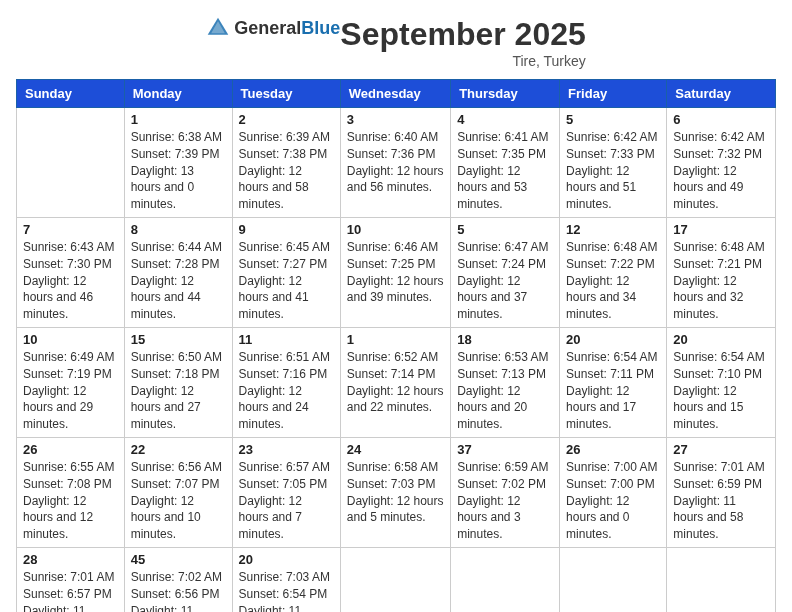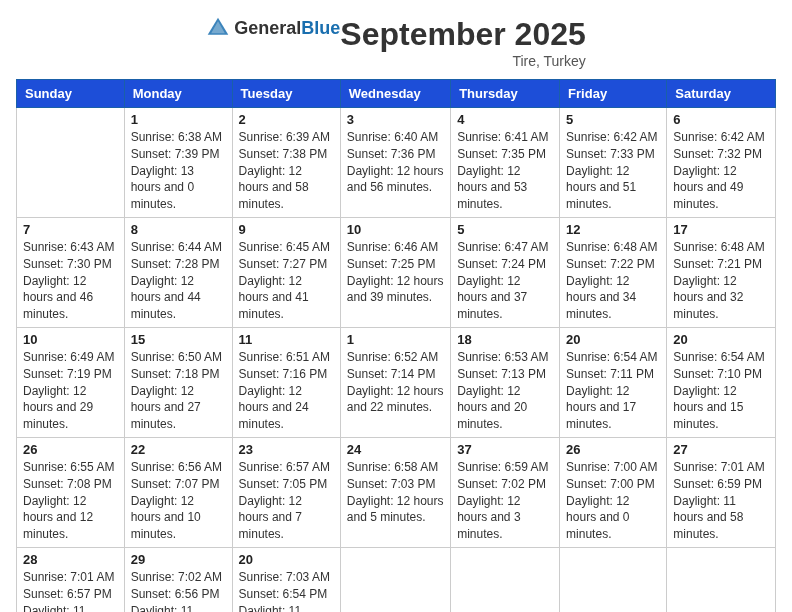--- a/index.html
+++ b/index.html
@@ -238,21 +238,21 @@
           <div class="day-number">27</div>
           <div class="day-info">Sunrise: 7:01 AM<br>Sunset: 6:59 PM<br>Daylight: 11 hours and 58 minutes.</div>
         </td>
       </tr>
       <tr>
         <td>
           <div class="day-number">28</div>
           <div class="day-info">Sunrise: 7:01 AM<br>Sunset: 6:57 PM<br>Daylight: 11 hours and 55 minutes.</div>
         </td>
         <td>
-          <div class="day-number">29</div>
+          <div class="day-number">45</div>
           <div class="day-info">Sunrise: 7:02 AM<br>Sunset: 6:56 PM<br>Daylight: 11 hours and 53 minutes.</div>
         </td>
         <td>
           <div class="day-number">20</div>
           <div class="day-info">Sunrise: 7:03 AM<br>Sunset: 6:54 PM<br>Daylight: 11 hours and 50 minutes.</div>
         </td>
         <td class="empty-cell"></td>
         <td class="empty-cell"></td>
         <td class="empty-cell"></td>
         <td class="empty-cell"></td>

